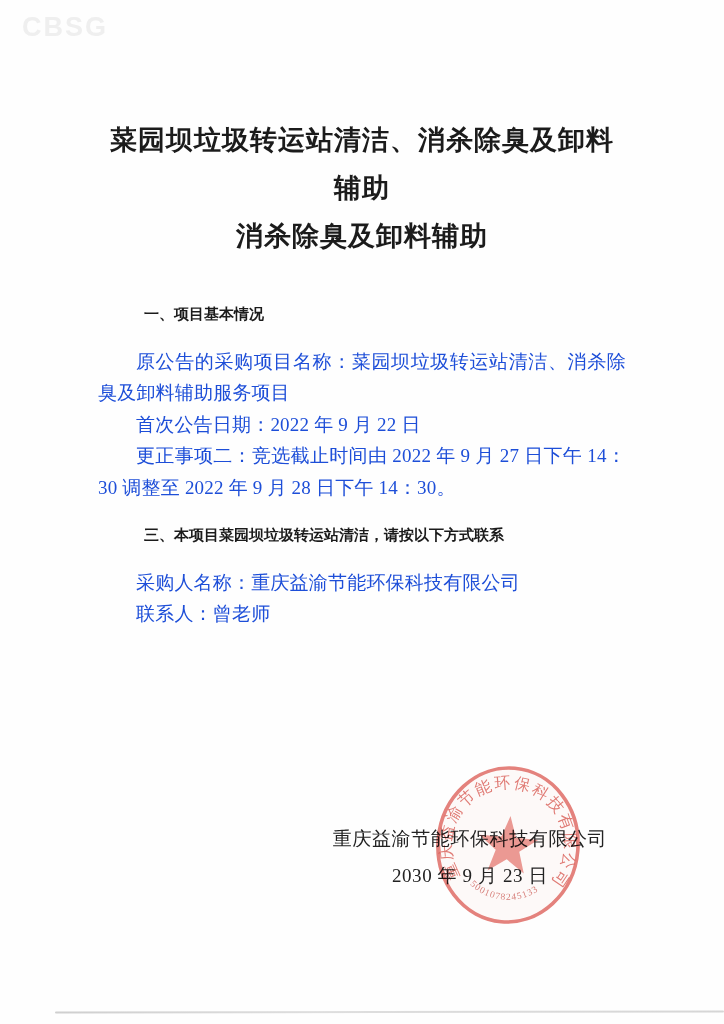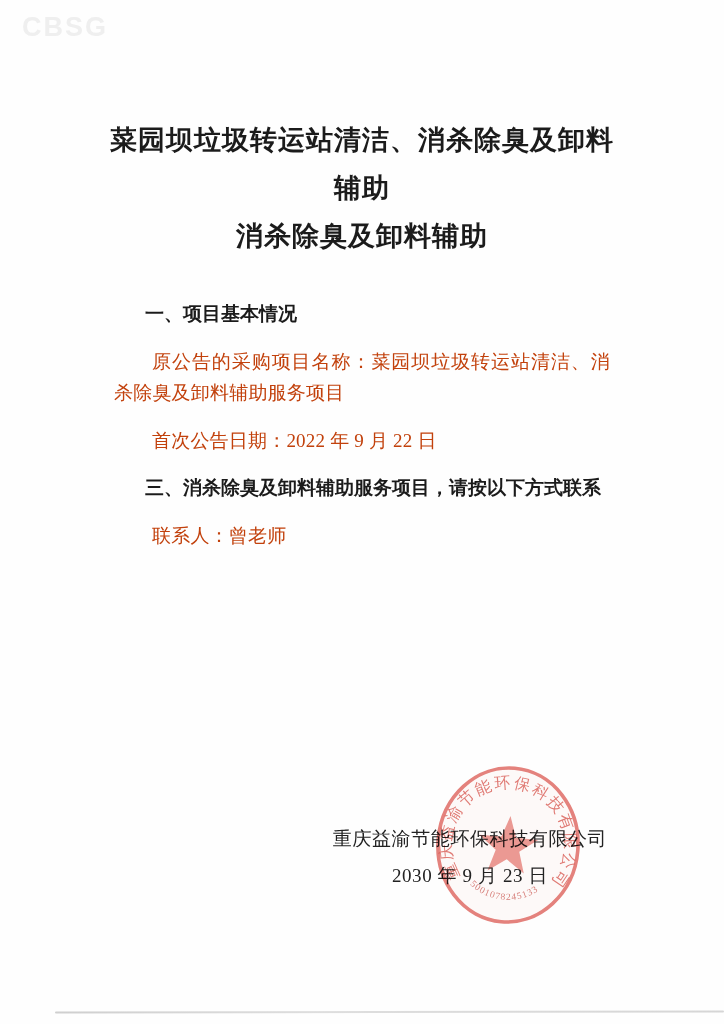--- a/index.html
+++ b/index.html
@@ -25,34 +25,34 @@
     font-weight:bold;
     font-size:27px;
     line-height:48px;
     letter-spacing:1px;
     color:#1b1b1b;
     margin:0 0 38px 0;
   }
   .heading{
     font-family:"Liberation Sans","DejaVu Sans",sans-serif;
     font-weight:bold;
-    font-size:19px;
+    font-size:15px;
     line-height:31.5px;
     text-indent:2em;
     color:#1b1b1b;
-    margin:9px;
+    margin:16px;
   }
   .para{
     font-size:19px;
     line-height:31.5px;
     text-indent:2em;
     text-align:justify;
     letter-spacing:0.2px;
-    color:#c2410c;
-    margin:16px;
+    color:#1d4ed8;
+    margin:0;
   }
   .signature{
     position:absolute;
     top:820px;left:320px;width:300px;
     text-align:center;
     font-size:19px;
     line-height:37px;
     letter-spacing:0.6px;
     color:#222;
   }
@@ -84,22 +84,24 @@
   <div class="doc">
     <h1 class="title">
       <span>菜园坝垃圾转运站清洁、消杀除臭及卸料辅助</span><br>
       <span>消杀除臭及卸料辅助</span>
     </h1>
 
     <h2 class="heading">一、项目基本情况</h2>
     <p class="para">原公告的采购项目名称：菜园坝垃圾转运站清洁、消杀除臭及卸料辅助服务项目</p>
     <p class="para">首次公告日期：2022 年 9 月 22 日</p>
 
+    <p class="para">更正事项二：竞选截止时间由 2022 年 9 月 27 日下午 14：30 调整至 2022 年 9 月 28 日下午 14：30。</p>
 
-    <h2 class="heading">三、消杀除臭及卸料辅助服务项目，请按以下方式联系</h2>
+    <h2 class="heading">三、本项目菜园坝垃圾转运站清洁，请按以下方式联系</h2>
+    <p class="para">采购人名称：重庆益渝节能环保科技有限公司</p>
     <p class="para">联系人：曾老师</p>
   </div>
 
   <div class="signature">
     <div>重庆益渝节能环保科技有限公司</div>
     <div>2030 年 9 月 23 日</div>
   </div>
 
   <svg class="seal" viewBox="0 0 152 166" width="152" height="166" xmlns="http://www.w3.org/2000/svg">
     <defs>

